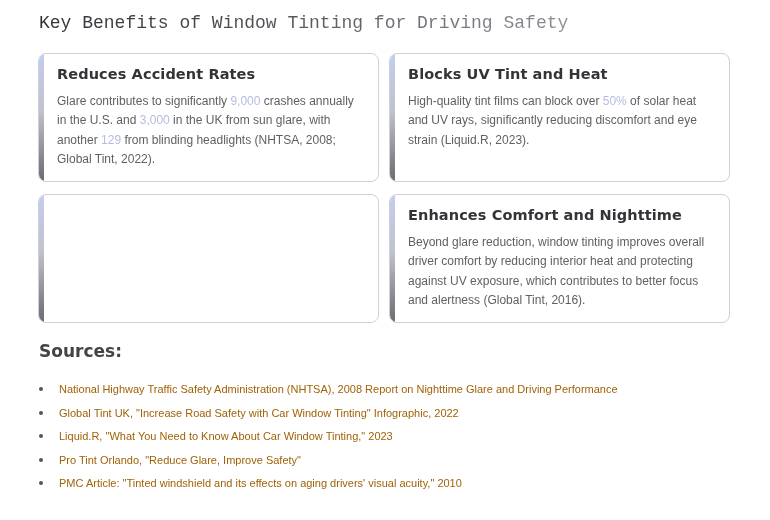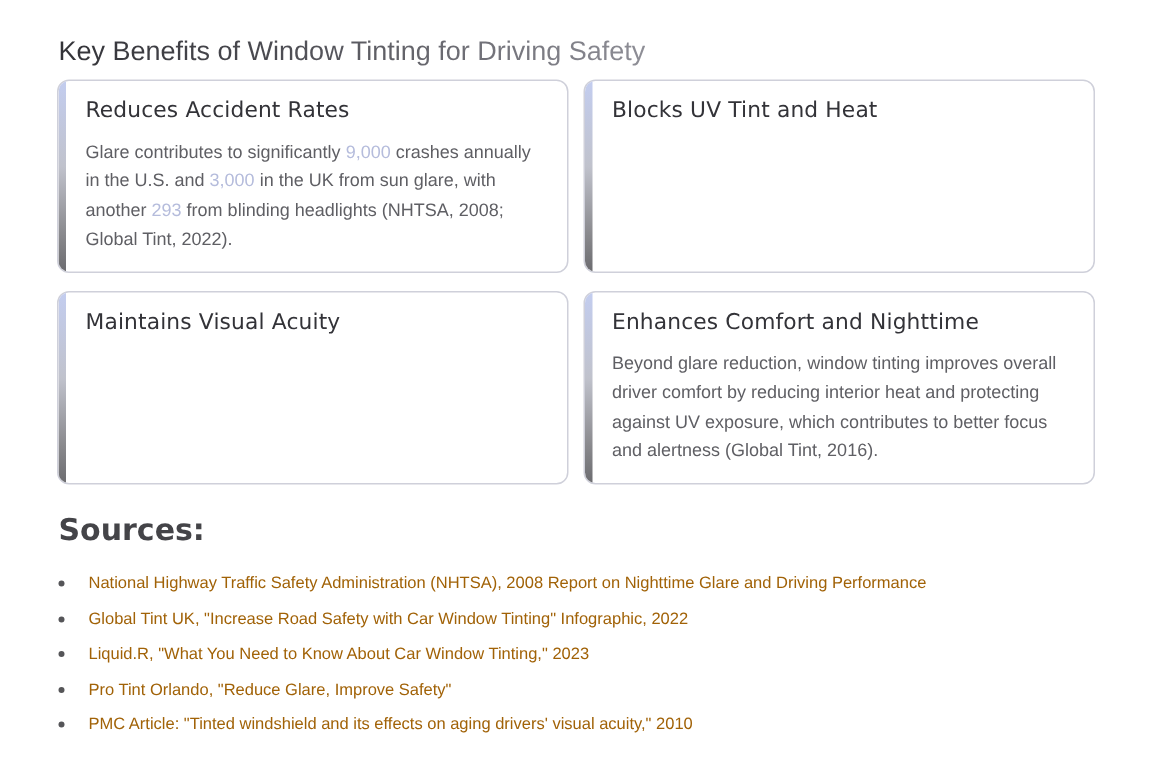--- a/index.html
+++ b/index.html
@@ -13,22 +13,22 @@
       color: #555555;
       position: relative;
     }
     .page {
       position: absolute;
       left: 38px; top: 0;
       width: 692px;
     }
     .page-title {
       position: absolute;
-      left: 1px; top: 24px;
-      font-family: Liberation Sans, sans-serif;
+      left: 1px; top: 13px;
+      font-family: Liberation Mono, monospace;
       font-size: 18px;
       font-weight: normal;
       letter-spacing: 0px;
       white-space: nowrap;
       background: linear-gradient(90deg, #333338 0%, #4a4a50 35%, #8e8e96 100%);
       -webkit-background-clip: text;
       background-clip: text;
       color: transparent;
     }
     .grid {
@@ -53,36 +53,36 @@
       content: "";
       position: absolute;
       left: 0; top: 0; bottom: 0;
       width: 5px;
       background: linear-gradient(180deg, #c3cdef 0%, #c0c2cc 45%, #8a8a8e 80%, #6c6c70 100%);
     }
     .card-title {
       font-family: "DejaVu Sans", sans-serif;
       font-size: 14.5px;
       color: #333338;
-      font-weight: normal;
+      font-weight: bold;
       margin-bottom: 10px;
       white-space: nowrap;
       letter-spacing: 0.1px;
     }
     .card-body {
       font-size: 12px;
       line-height: 19.3px;
       color: #5f5f64;
     }
     .hl { color: #b5bcdc; text-align: center; }
     .sources-title {
       position: absolute;
       left: 1px; top: 341px;
       font-family: "DejaVu Sans", sans-serif;
-      font-size: 20px;
+      font-size: 17px;
       color: #444448;
     }
     .sources-list {
       position: absolute;
       left: 0; top: 379px;
       list-style: none;
     }
     .sources-list li {
       position: relative;
       font-size: 11px;
@@ -102,29 +102,29 @@
   </style>
 </head>
 <body>
 
 <div class="page">
   <h1 class="page-title">Key Benefits of Window Tinting for Driving Safety</h1>
 
   <div class="grid">
     <div class="card">
       <div class="card-title">Reduces Accident Rates</div>
-      <div class="card-body"><span>Glare contributes to significantly </span><span class="hl">9,000</span><span> crashes annually in the U.S. and </span><span class="hl">3,000</span><span> in the UK from sun glare, with another </span><span class="hl">293</span><span> from blinding headlights (NHTSA, 2008; Global Tint, 2022).</span></div>
+      <div class="card-body"><span>Glare contributes to significantly </span><span class="hl">9,000</span><span> crashes annually in the U.S. and </span><span class="hl">3,000</span><span> in the UK from sun glare, with another </span><span class="hl">129</span><span> from blinding headlights (NHTSA, 2008; Global Tint, 2022).</span></div>
     </div>
 
     <div class="card">
       <div class="card-title">Blocks UV Tint and Heat</div>
+      <div class="card-body"><span>High-quality tint films can block over </span><span class="hl">50%</span><span> of solar heat and UV rays, significantly reducing discomfort and eye strain (Liquid.R, 2023).</span></div>
     </div>
 
     <div class="card">
-      <div class="card-title">Maintains Visual Acuity</div>
     </div>
 
     <div class="card">
       <div class="card-title">Enhances Comfort and Nighttime</div>
       <div class="card-body">Beyond glare reduction, window tinting improves overall driver comfort by reducing interior heat and protecting against UV exposure, which contributes to better focus and alertness (Global Tint, 2016).</div>
     </div>
   </div>
 
   <h2 class="sources-title">Sources:</h2>
 

